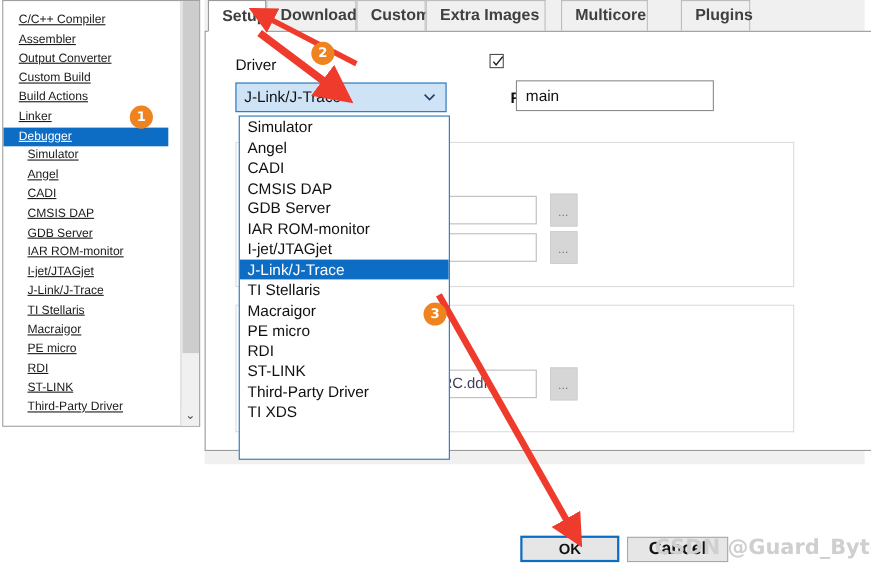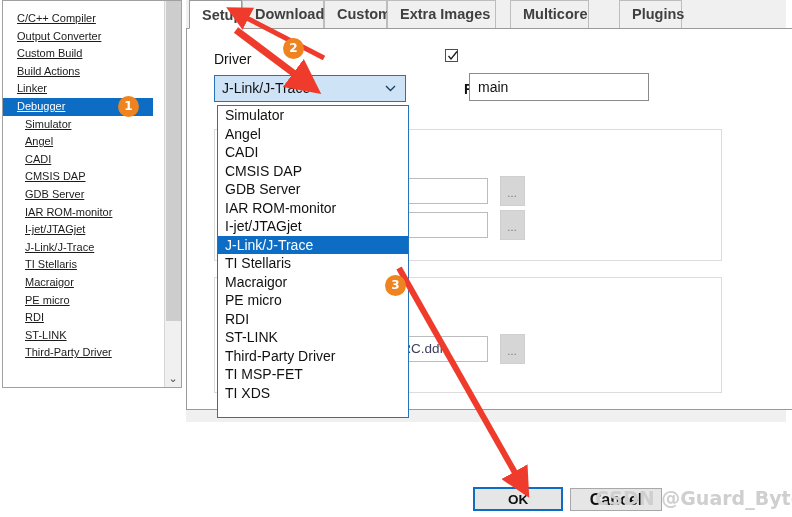--- a/index.html
+++ b/index.html
@@ -199,20 +199,21 @@
     z-index:55;pointer-events:none;
   }
 </style>
 </head>
 <body>
 
 <div id="tree-panel">
   <ul id="tree-list">
       <li class="tree-item lvl1 clipped">Runtime Checking</li>
       <li class="tree-item lvl1">C/C++ Compiler</li>
+      <li class="tree-item lvl1">Assembler</li>
       <li class="tree-item lvl1">Output Converter</li>
       <li class="tree-item lvl1">Custom Build</li>
       <li class="tree-item lvl1">Build Actions</li>
       <li class="tree-item lvl1">Linker</li>
       <li class="tree-item lvl1 selected">Debugger</li>
       <li class="tree-item">Simulator</li>
       <li class="tree-item">Angel</li>
       <li class="tree-item">CADI</li>
       <li class="tree-item">CMSIS DAP</li>
       <li class="tree-item">GDB Server</li>
@@ -297,21 +298,20 @@
     <div class="dd-item">GDB Server</div>
     <div class="dd-item">IAR ROM-monitor</div>
     <div class="dd-item">I-jet/JTAGjet</div>
     <div class="dd-item selected">J-Link/J-Trace</div>
     <div class="dd-item">TI Stellaris</div>
     <div class="dd-item">Macraigor</div>
     <div class="dd-item">PE micro</div>
     <div class="dd-item">RDI</div>
     <div class="dd-item">ST-LINK</div>
     <div class="dd-item">Third-Party Driver</div>
-    <div class="dd-item">TI MSP-FET</div>
     <div class="dd-item">TI XDS</div>
   </div>
 
 <div id="btn-ok">OK</div>
 <div id="btn-cancel">Cancel</div>
 <div id="watermark">CSDN @Guard_Byte</div>
 
 <svg id="annot-svg">
   <defs>
     <marker id="arrowhead" markerWidth="5" markerHeight="5" refX="1.2" refY="2.5" orient="auto">

